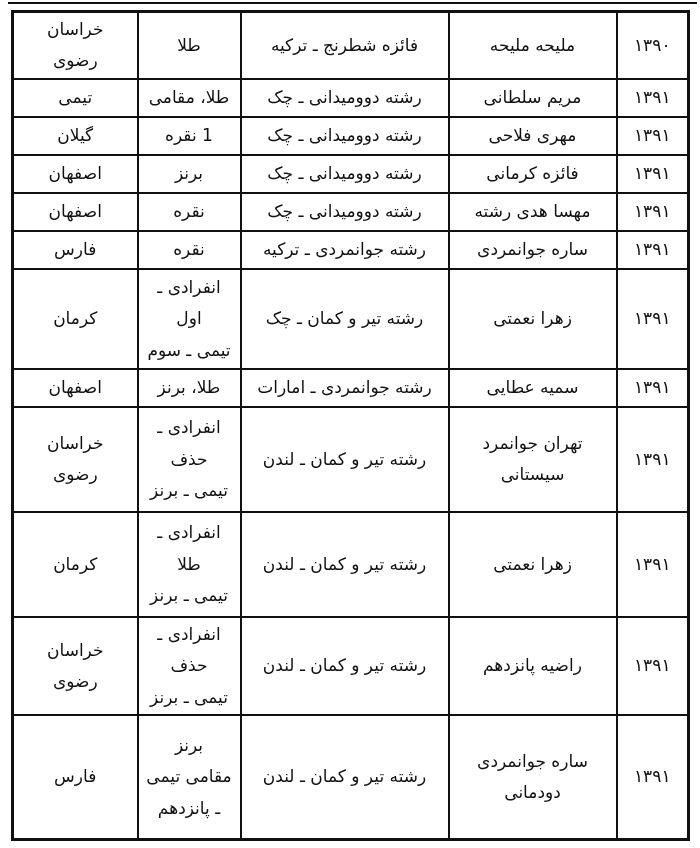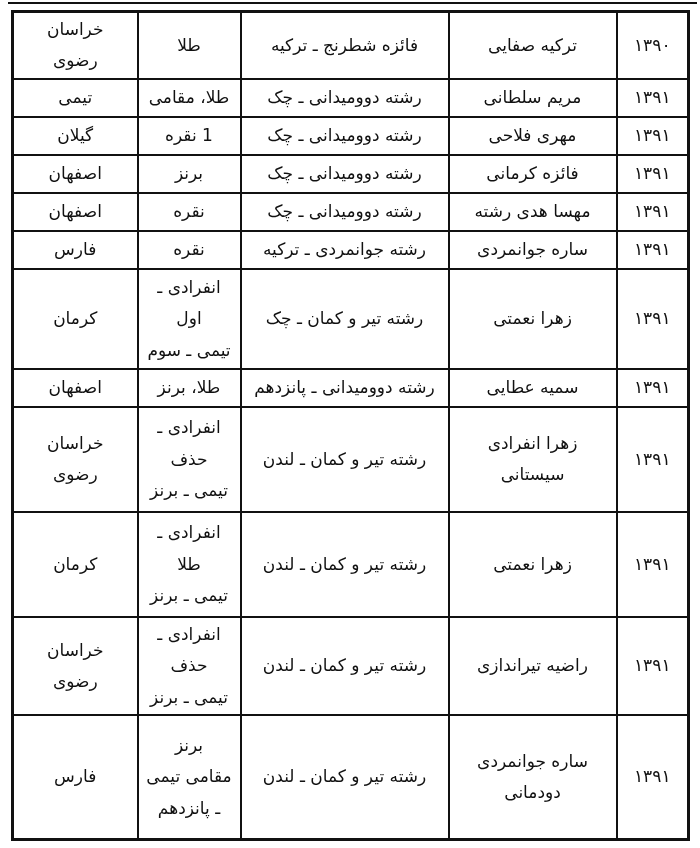--- a/index.html
+++ b/index.html
@@ -61,21 +61,21 @@
     <colgroup>
       <col style="width:72px">
       <col style="width:168px">
       <col style="width:208px">
       <col style="width:103px">
       <col style="width:125px">
     </colgroup>
     <tbody>
       <tr class="h67">
         <td class="year-cell">۱۳۹۰</td>
-        <td>ترکیه صفایی</td>
+        <td>ملیحه ملیحه</td>
         <td>فائزه شطرنج ـ ترکیه</td>
         <td>طلا</td>
         <td>خراسان
 رضوی</td>
       </tr>
       <tr class="h38">
         <td class="year-cell">۱۳۹۱</td>
         <td>مریم سلطانی</td>
         <td>رشته دوومیدانی ـ چک</td>
         <td>طلا، مقامی</td>
@@ -114,46 +114,46 @@
         <td>زهرا نعمتی</td>
         <td>رشته تیر و کمان ـ چک</td>
         <td>انفرادی ـ
 اول
 تیمی ـ سوم</td>
         <td>کرمان</td>
       </tr>
       <tr class="h38">
         <td class="year-cell">۱۳۹۱</td>
         <td>سمیه عطایی</td>
-        <td>رشته دوومیدانی ـ پانزدهم</td>
+        <td>رشته جوانمردی ـ امارات</td>
         <td>طلا، برنز</td>
         <td>اصفهان</td>
       </tr>
       <tr class="h105">
         <td class="year-cell">۱۳۹۱</td>
-        <td>زهرا انفرادی سیستانی</td>
+        <td>تهران جوانمرد سیستانی</td>
         <td>رشته تیر و کمان ـ لندن</td>
         <td>انفرادی ـ
 حذف
 تیمی ـ برنز</td>
         <td>خراسان
 رضوی</td>
       </tr>
       <tr class="h105">
         <td class="year-cell">۱۳۹۱</td>
         <td>زهرا نعمتی</td>
         <td>رشته تیر و کمان ـ لندن</td>
         <td>انفرادی ـ
 طلا
 تیمی ـ برنز</td>
         <td>کرمان</td>
       </tr>
       <tr class="h97">
         <td class="year-cell">۱۳۹۱</td>
-        <td>راضیه تیراندازی</td>
+        <td>راضیه پانزدهم</td>
         <td>رشته تیر و کمان ـ لندن</td>
         <td>انفرادی ـ
 حذف
 تیمی ـ برنز</td>
         <td>خراسان
 رضوی</td>
       </tr>
       <tr class="h124">
         <td class="year-cell">۱۳۹۱</td>
         <td>ساره جوانمردی

